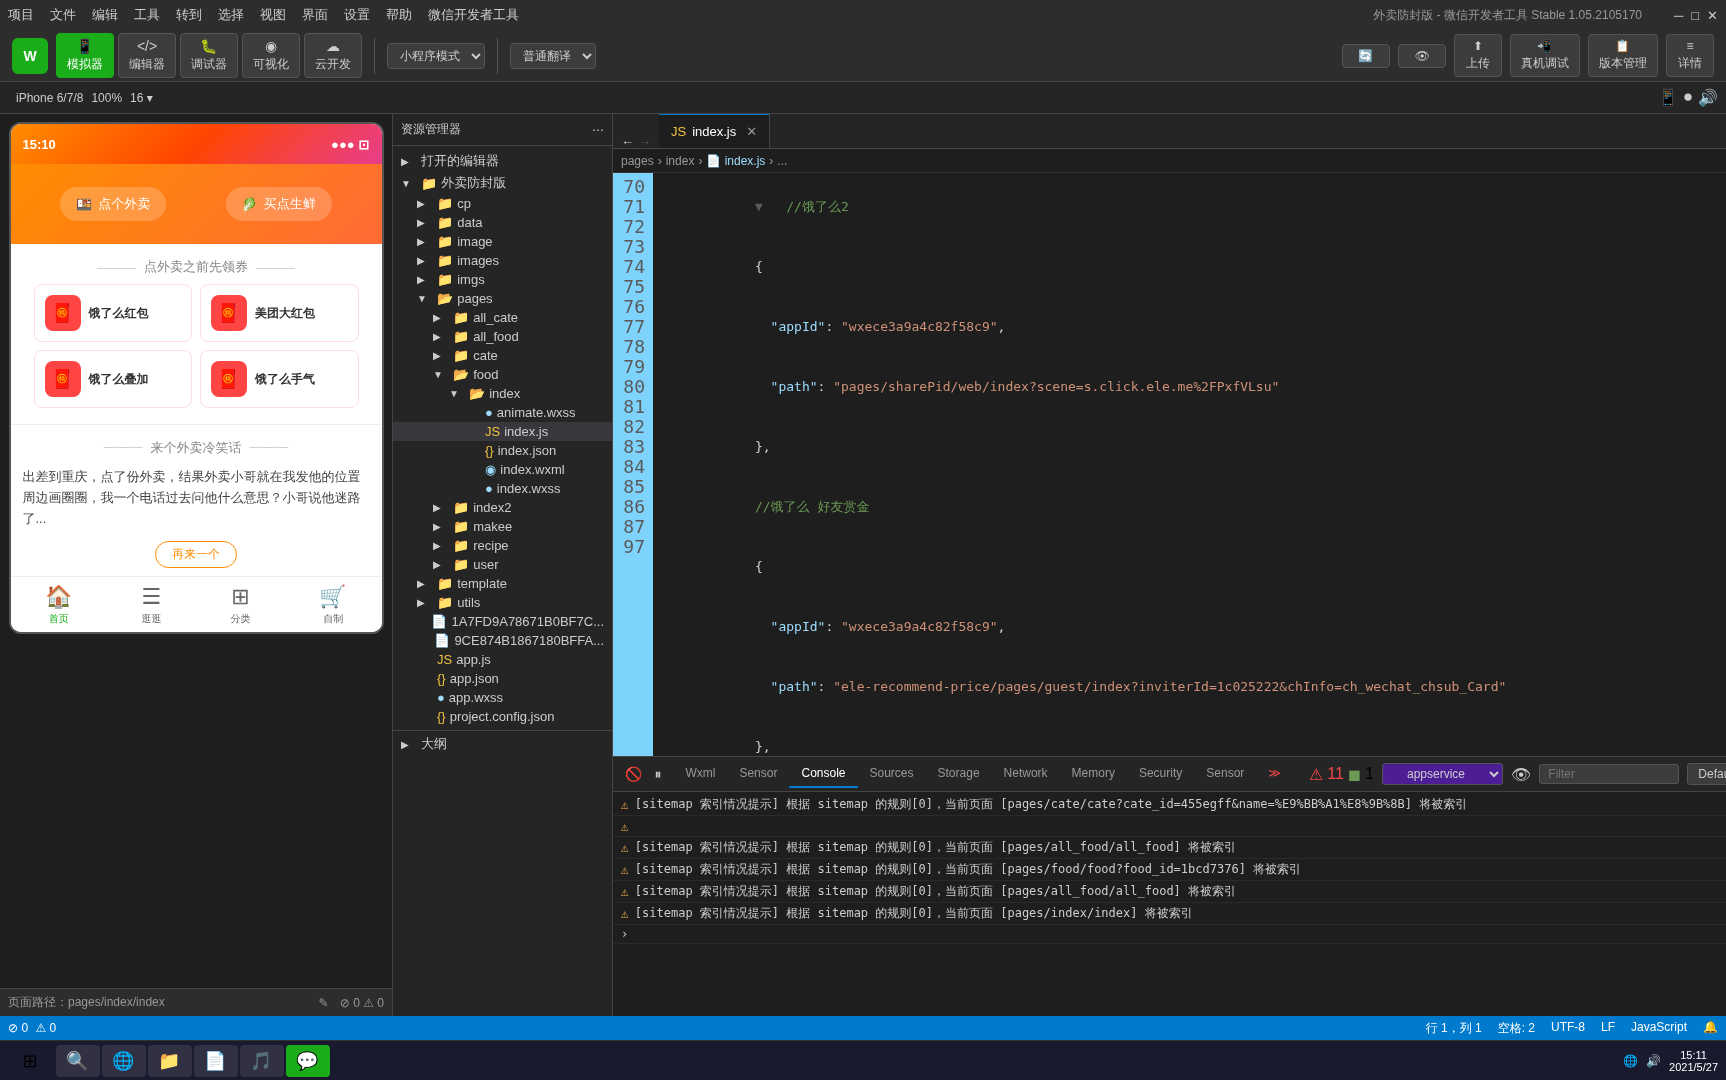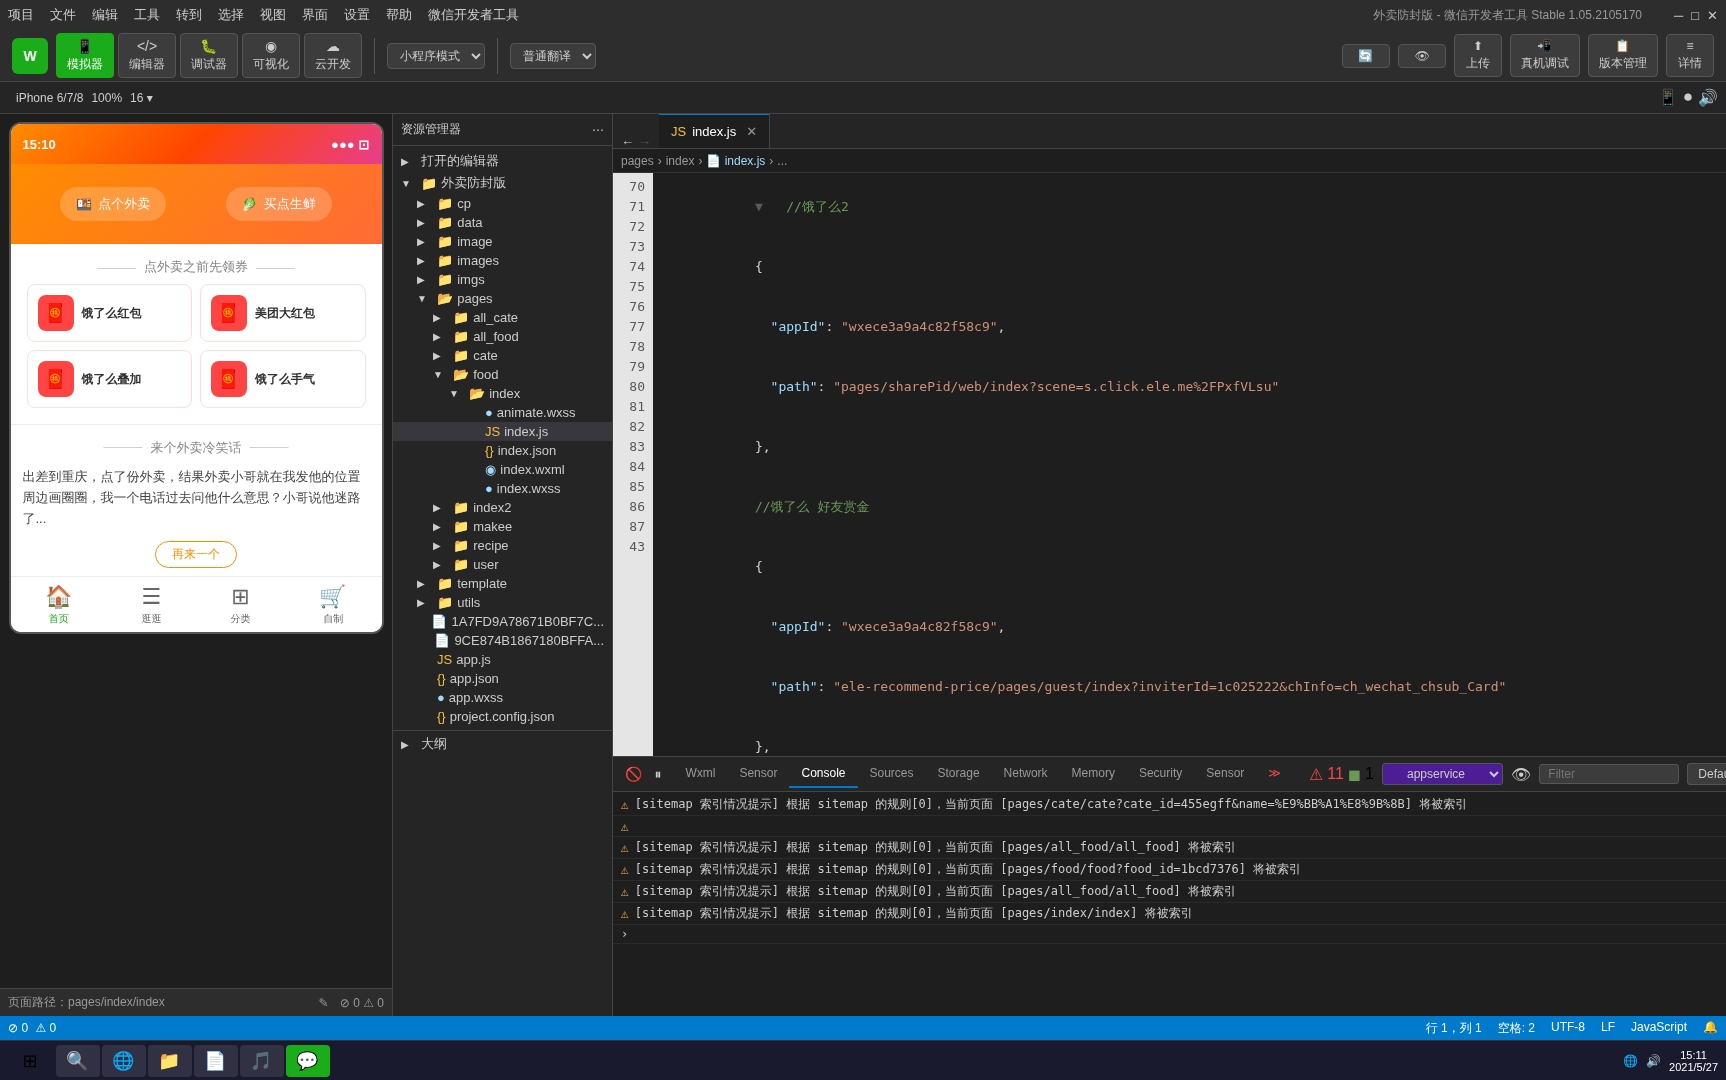--- a/index.html
+++ b/index.html
@@ -28,21 +28,21 @@
     
     .main-area { flex: 1; display: flex; overflow: hidden; }
 
     
     .phone-panel { width: 393px; background: #1e1e1e; border-right: 1px solid #444; flex-shrink: 0; display: flex; flex-direction: column; }
     .phone-frame { flex: 1; display: flex; justify-content: center; align-items: flex-start; padding: 8px; overflow: hidden; }
     .phone { width: 375px; background: white; border-radius: 12px; overflow: hidden; border: 2px solid #555; }
     .phone-status-bar { background: linear-gradient(135deg, #ff8c00, #ff4500, #e83e8c); height: 40px; display: flex; align-items: center; justify-content: space-between; padding: 0 12px; color: white; font-size: 13px; font-weight: 600; }
     .phone-banner { background: linear-gradient(135deg, #ff8c00, #ff6b35); height: 80px; display: flex; align-items: center; justify-content: space-around; padding: 0 20px; }
     .phone-banner-btn { background: rgba(255,255,255,0.2); border-radius: 20px; padding: 8px 16px; color: white; font-size: 13px; display: flex; align-items: center; gap: 6px; }
-    .coupon-section { padding: 8px 16px; }
+    .coupon-section { padding: 8px 23px; }
     .coupon-title { text-align: center; color: #888; font-size: 13px; margin: 6px 0; display: flex; align-items: center; justify-content: center; gap: 8px; }
     .coupon-title::before, .coupon-title::after { content: '———'; color: #ccc; }
     .coupon-grid { display: grid; grid-template-columns: 1fr 1fr; gap: 8px; margin: 8px 0; }
     .coupon-item { border: 1px solid #ffdddd; border-radius: 8px; padding: 10px; display: flex; align-items: center; gap: 8px; }
     .coupon-icon { width: 36px; height: 36px; background: #ff4444; border-radius: 8px; display: flex; align-items: center; justify-content: center; color: white; font-size: 18px; }
     .coupon-name { font-size: 12px; color: #333; font-weight: 600; }
     .joke-section { padding: 8px 12px; border-top: 1px solid #eee; }
     .joke-title { text-align: center; color: #888; font-size: 13px; margin: 6px 0; display: flex; align-items: flex-start; justify-content: center; gap: 8px; }
     .joke-title::before, .joke-title::after { content: '———'; color: #ccc; }
     .joke-text { font-size: 13px; color: #444; line-height: 1.6; padding: 4px 0; }
@@ -65,21 +65,21 @@
     .tree-file-json { color: #f0c040; }
     .tree-file-wxss { color: #9cdcfe; }
 
     
     .editor-panel { flex: 1; display: flex; flex-direction: column; overflow: hidden; }
     .editor-tabs { height: 35px; background: #252526; display: flex; align-items: flex-end; border-bottom: 1px solid #444; }
     .editor-tab { height: 35px; display: flex; align-items: center; padding: 0 12px; font-size: 13px; color: #999; cursor: pointer; gap: 6px; border-right: 1px solid #444; min-width: 100px; }
     .editor-tab.active { background: #1e1e1e; color: #fff; border-top: 2px solid #007acc; }
     .editor-breadcrumb { height: 24px; background: #1e1e1e; display: flex; align-items: center; padding: 0 8px; color: #999; font-size: 12px; gap: 4px; border-bottom: 1px solid #333; }
     .code-area { flex: 1; overflow: hidden; display: flex; }
-    .line-numbers { width: 40px; background: #e5e5e5; color: #5a5a5a; font-size: 13px; font-family: 'Consolas', monospace; padding: 4px 0; text-align: right; padding-right: 8px; line-height: 20px; flex-shrink: 0; }
+    .line-numbers { width: 40px; background: #7dd3fc; color: #5a5a5a; font-size: 18px; font-family: 'Consolas', monospace; padding: 4px 0; text-align: right; padding-right: 8px; line-height: 20px; flex-shrink: 0; }
     .code-lines { flex: 1; overflow: auto; font-size: 13px; font-family: 'Consolas', monospace; line-height: 20px; padding: 4px 8px; color: #d4d4d4; }
     .code-line { white-space: pre; }
     .kw-comment { color: #6a9955; }
     .kw-string { color: #ce9178; }
     .kw-key { color: #9cdcfe; }
     .kw-punct { color: #d4d4d4; }
 
     
     .debug-panel { height: 260px; background: #1e1e1e; border-top: 1px solid #444; display: flex; flex-direction: column; flex-shrink: 0; }
     .debug-toolbar { height: 35px; background: #252526; display: flex; align-items: center; padding: 0 8px; gap: 8px; border-bottom: 1px solid #444; }
@@ -529,21 +529,21 @@
         <div>78</div>
         <div>79</div>
         <div>80</div>
         <div>81</div>
         <div>82</div>
         <div>83</div>
         <div>84</div>
         <div>85</div>
         <div>86</div>
         <div>87</div>
-        <div>43</div>
+        <div>97</div>
       </div>
       <div class="code-lines">
 
         <div class="code-line">
           <span style="color:#5a5a5a;">  ▼ </span><span class="kw-comment">  //饿了么2</span>
         </div>
         <div class="code-line">
           <span class="kw-punct">  {</span>
         </div>
         <div class="code-line">

